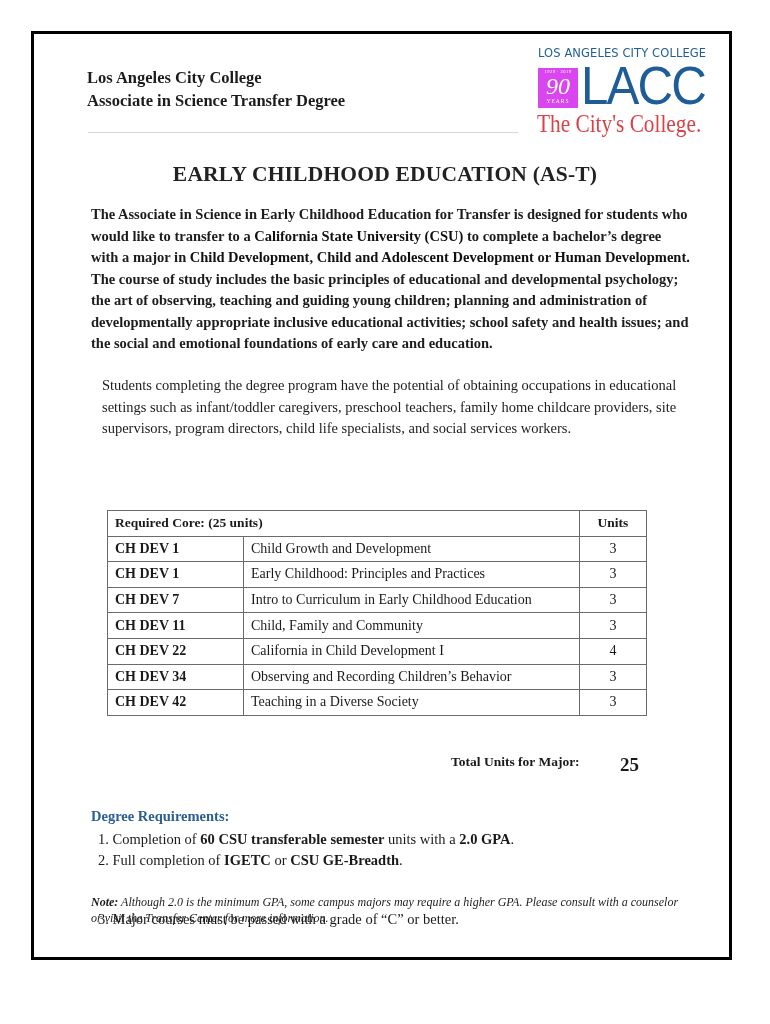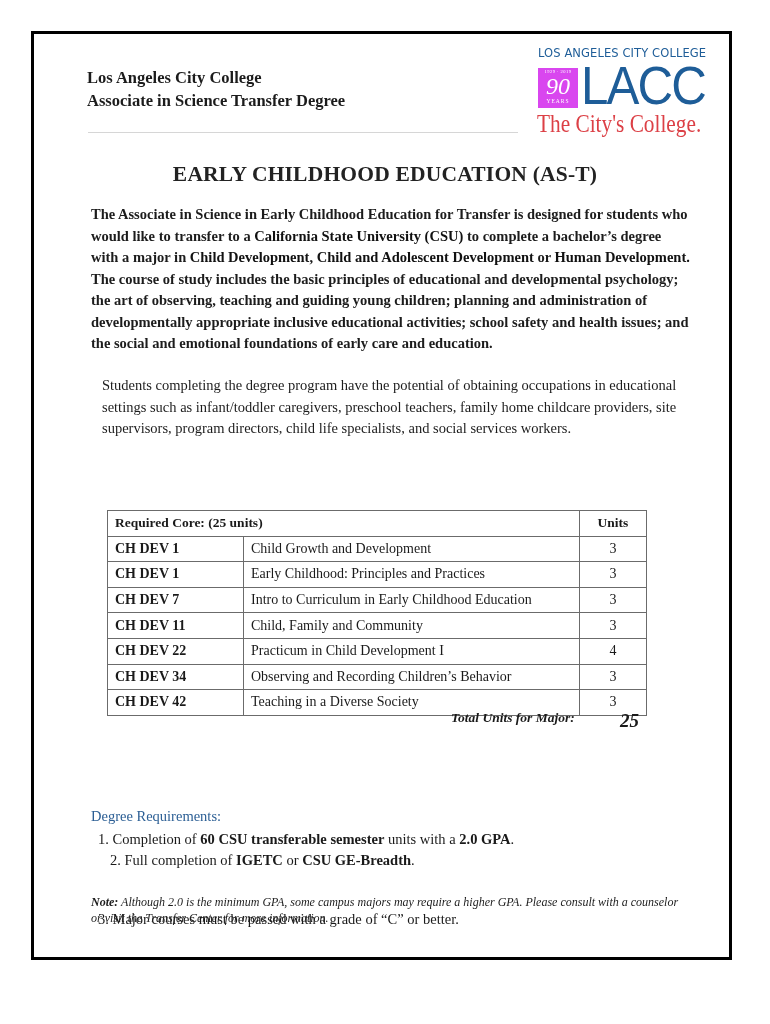--- a/index.html
+++ b/index.html
@@ -31,27 +31,27 @@
   .para b { color: #111; }
   .p1 { top: 204px; font-weight: bold; }
   .p2 { top: 375px; margin-left: 11px; }
   table.core { position: absolute; left: 107px; top: 510px; width: 540px; border-collapse: collapse;
                font-family: "Liberation Serif", serif; font-size: 14px; }
   table.core td, table.core th { border: 1px solid #6b6b6b; height: 25.6px; padding: 0 7px; box-sizing: border-box; }
   table.core th { font-weight: bold; text-align: left; font-size: 13.5px; }
   table.core th.units { text-align: center; width: 67px; }
   td.code { font-weight: bold; width: 136px; }
   td.u { text-align: center; }
-  .total { position: absolute; top: 710px; font-family: "Liberation Serif", serif; font-weight: bold; font-size: 13.5px; font-style: italic; }
+  .total { position: absolute; top: 754px; font-family: "Liberation Serif", serif; font-weight: bold; font-size: 13.5px; }
   .total-label { left: 451px; }
   .total-val { left: 620px; font-size: 19px; }
-  .req-head { position: absolute; left: 91px; top: 808px; font-family: "Liberation Serif", serif; font-weight: normal;
+  .req-head { position: absolute; left: 91px; top: 808px; font-family: "Liberation Serif", serif; font-weight: bold;
               font-size: 14.5px; color: #2b5e94; }
   .req { position: absolute; left: 98px; font-family: "Liberation Serif", serif; font-size: 14.5px; line-height: 21px; }
-  .r1 { top: 829px; } .r2 { top: 850px; margin-left: 12px; } .r3 { top: 871px; margin-top: 38px; }
+  .r1 { top: 829px; } .r2 { top: 850px; } .r3 { top: 871px; margin-top: 38px; }
   .note { position: absolute; left: 91px; top: 894px; width: 600px; font-family: "Liberation Serif", serif;
           font-style: italic; font-size: 12px; line-height: 16px; color: #1c1c1c; }
 </style>
 </head>
 <body>
 
 <div class="frame"></div>
 
 <div class="hdr">
   <div>Los Angeles City College</div>
@@ -97,21 +97,21 @@
         <td>Intro to Curriculum in Early Childhood Education</td>
         <td class="u">3</td>
       </tr>
   <tr>
         <td class="code">CH DEV 11</td>
         <td>Child, Family and Community</td>
         <td class="u">3</td>
       </tr>
   <tr>
         <td class="code">CH DEV 22</td>
-        <td>Practicum in Child Development I</td>
+        <td>California in Child Development I</td>
         <td class="u">4</td>
       </tr>
   <tr>
         <td class="code">CH DEV 34</td>
         <td>Observing and Recording Children’s Behavior</td>
         <td class="u">3</td>
       </tr>
   <tr>
         <td class="code">CH DEV 42</td>
         <td>Teaching in a Diverse Society</td>

